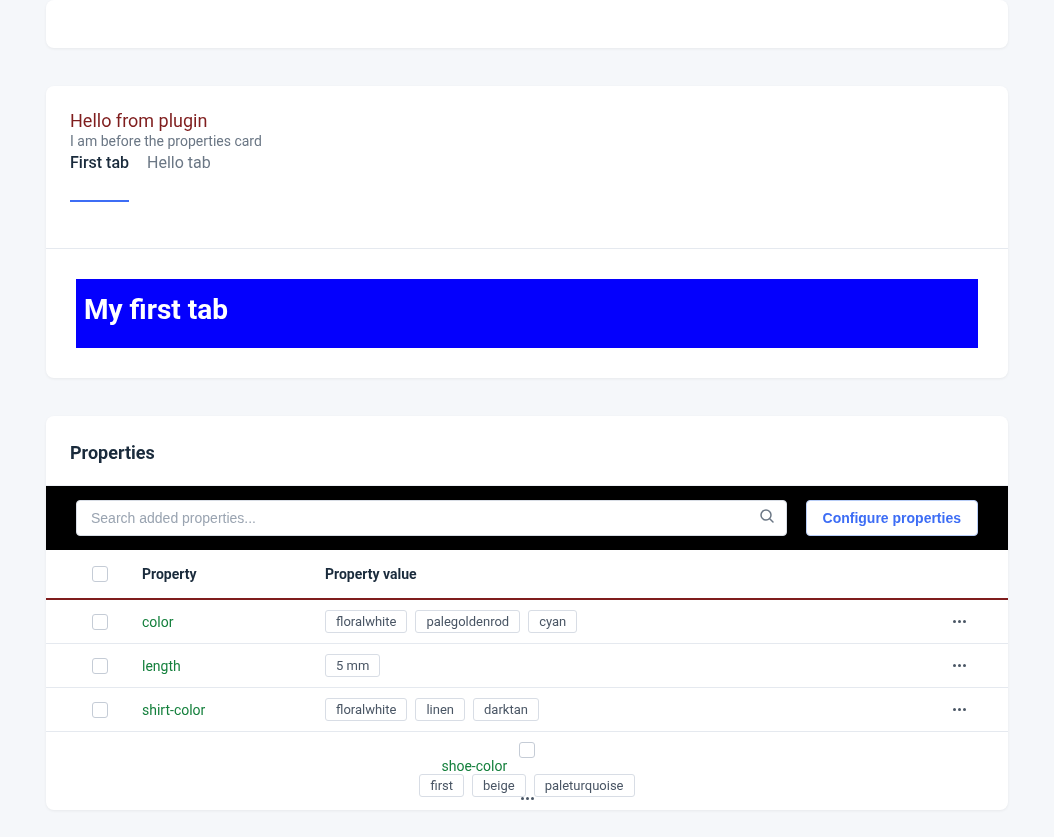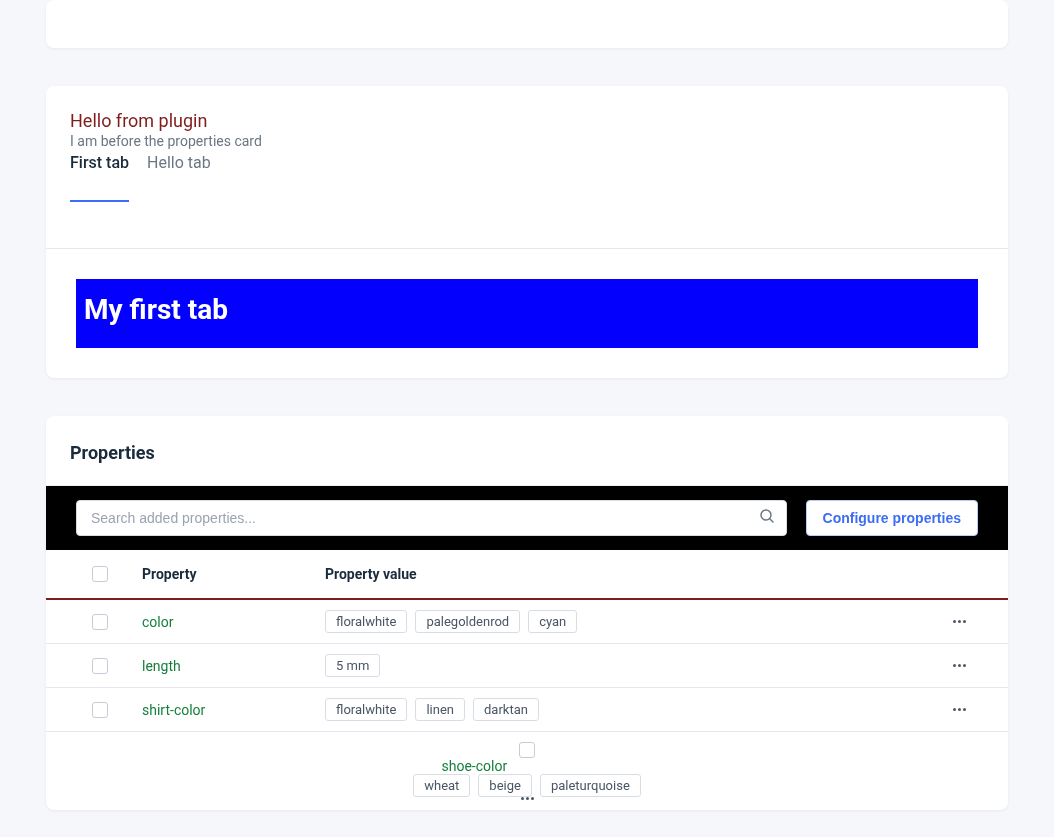--- a/index.html
+++ b/index.html
@@ -315,21 +315,21 @@
               </span>
             </div>
           </div>
           <div class="trow">
             <div class="col-check">
               <span class="checkbox"></span>
             </div>
             <div class="col-prop prop-name">shoe-color</div>
             <div class="col-val">
               <div class="tags">
-                <span class="tag">wheat</span>
+                <span class="tag">first</span>
                 <span class="tag">beige</span>
                 <span class="tag">paleturquoise</span>
               </div>
             </div>
             <div class="col-actions">
               <span class="more-icon">
                 <span class="dot"></span>
                 <span class="dot"></span>
                 <span class="dot"></span>
               </span>

